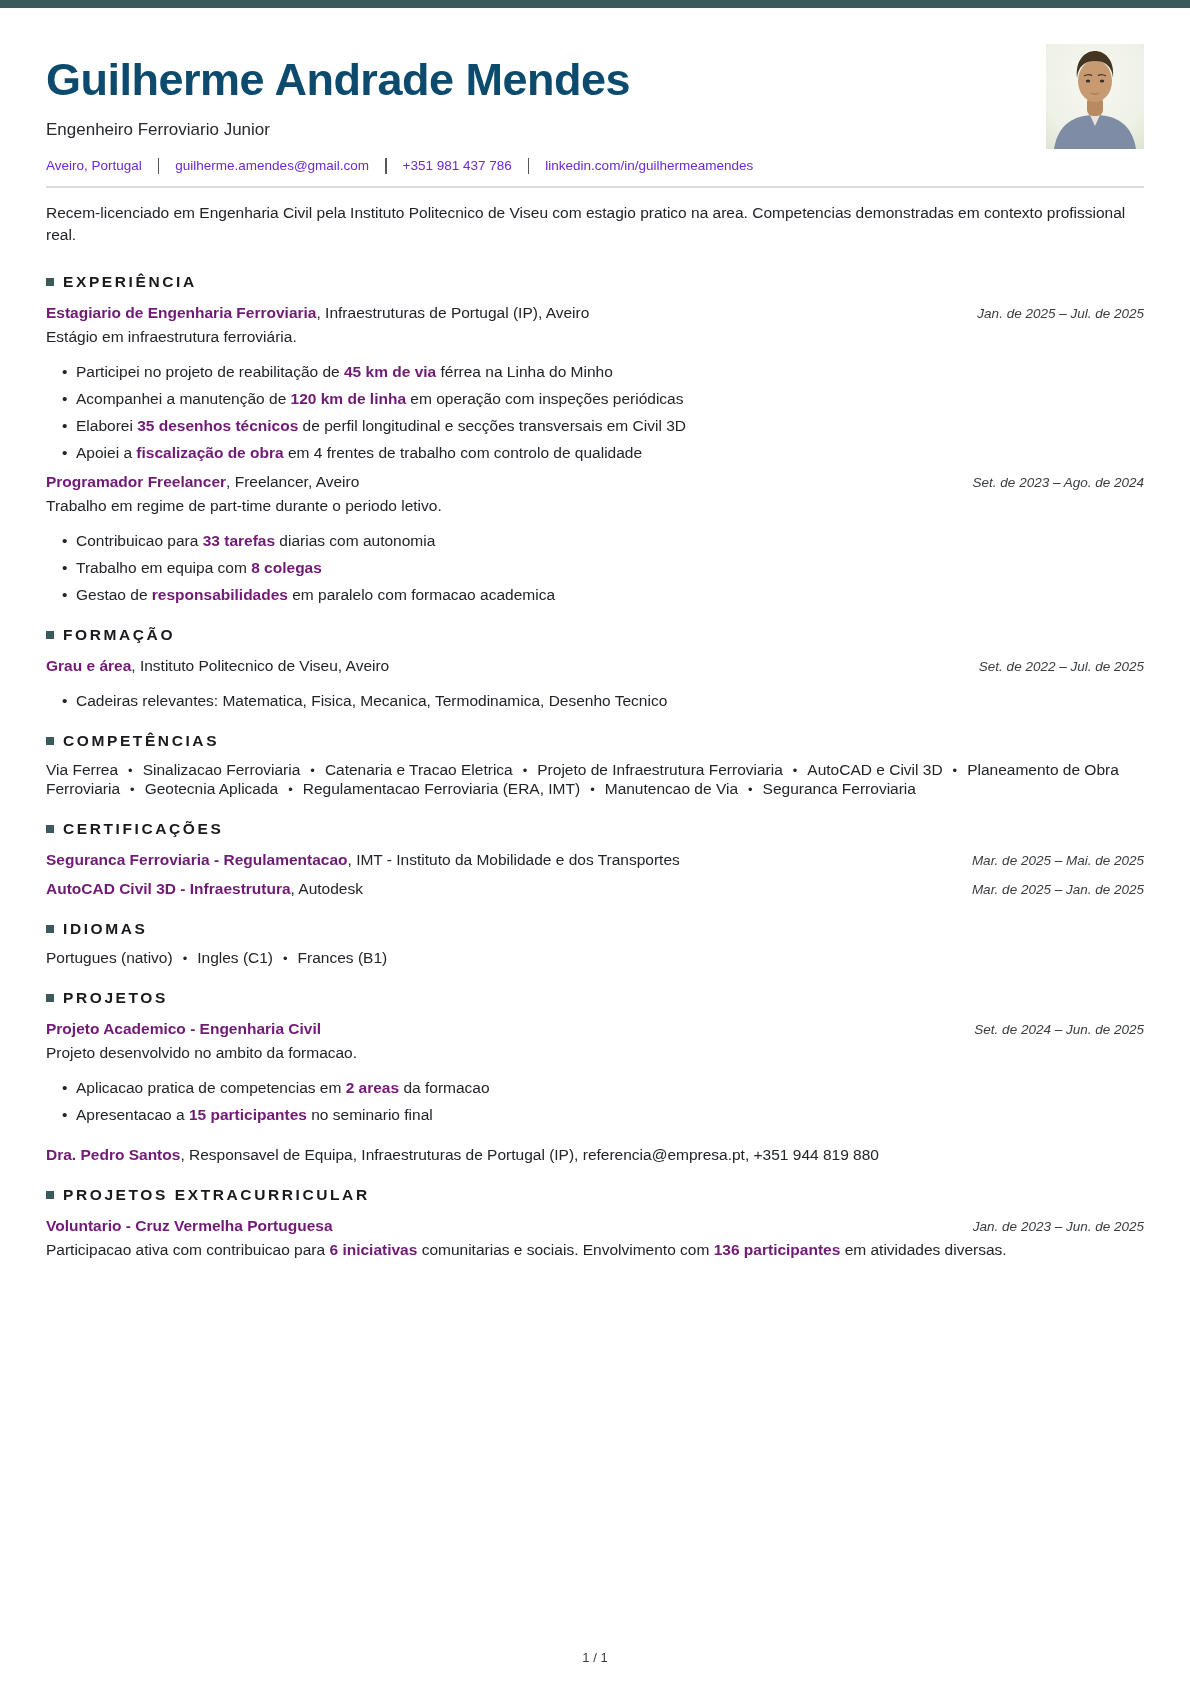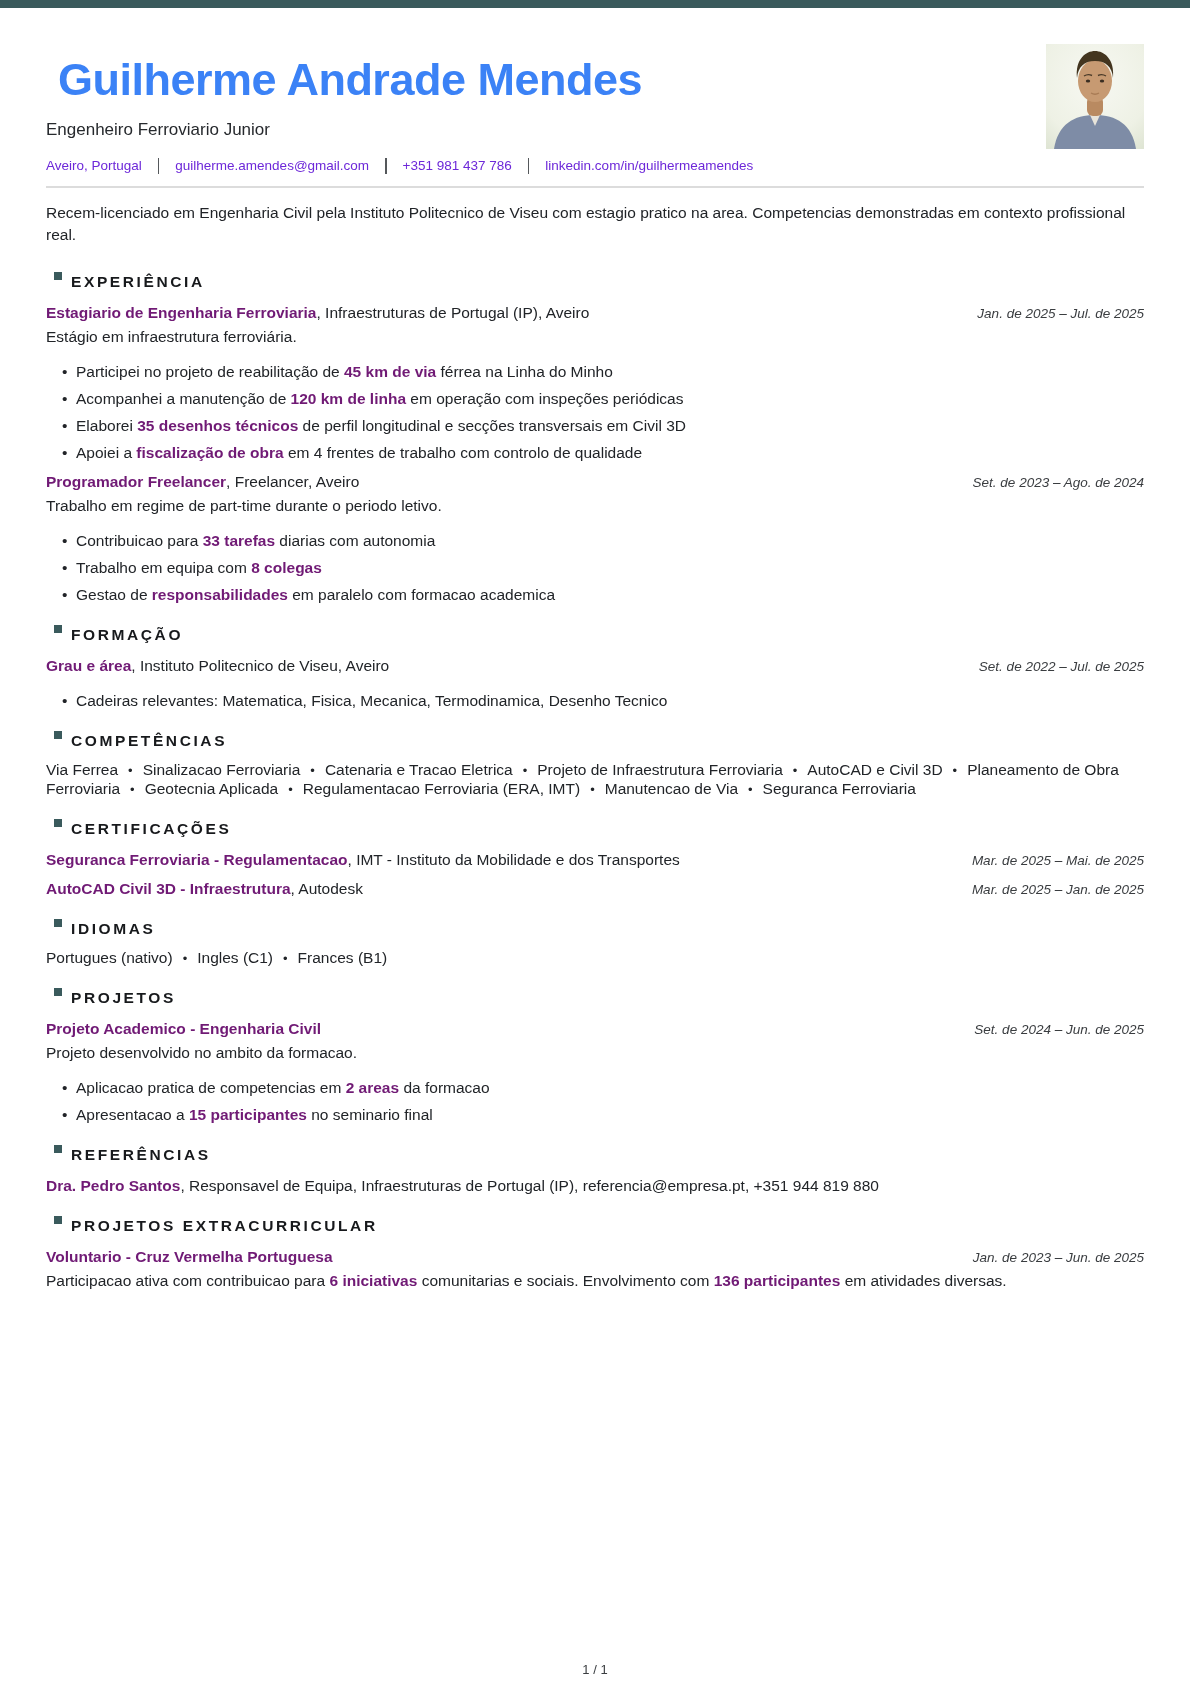--- a/index.html
+++ b/index.html
@@ -4,33 +4,33 @@
 <style>
   * { box-sizing: border-box; }
   html,body { margin:0; padding:0; }
   body {
     width:1190px; height:1683px; position:relative; background:#ffffff;
     font-family:"Liberation Sans", sans-serif; color:#212428; overflow:hidden;
   }
   .topbar { height:8px; width:100%; background:var(--accent,#3a5a5c); }
   .inner { padding:0 46px; }
   .name {
-    margin:48px 12px 0; font-size:45px; line-height:47px; font-weight:700;
-    color:#3b82f6; letter-spacing:-0.5px;
+    margin:48px 0 0; font-size:45px; line-height:47px; font-weight:700;
+    color:#0c4a6e; letter-spacing:-0.5px;
   }
   .job-title { margin:16px 0 0; font-size:17px; line-height:22px; color:#26292d; }
   .contact-row { margin-top:16px; display:flex; align-items:center; font-size:13.5px; line-height:17px; color:#6d28d9; }
   .contact-sep { display:inline-block; width:1.5px; height:16px; background:#55585b; margin:0 16px; }
   hr.rule { border:0; border-top:2px solid #dcdcdc; margin:12px 0 0; }
   .summary { margin:14px 0 0; font-size:15.5px; line-height:22px; color:#212428; }
 
   .sec { margin-top:20px; }
   .sec:first-of-type { margin-top:26px; }
   .sec-h {
-    margin:8px; display:flex; align-items:flex-start; font-size:15.5px; line-height:20px;
+    margin:0; display:flex; align-items:center; font-size:15.5px; line-height:20px;
     font-weight:700; letter-spacing:2.6px; color:#17191c;
   }
   .sq { width:8px; height:8px; background:var(--accent,#3a5a5c); margin-right:9px; flex:0 0 auto; }
 
   .entry { margin-top:11px; }
   .entry + .entry { margin-top:9px; }
   .entry-row { display:flex; justify-content:space-between; align-items:baseline; }
   .entry-title { margin:0; font-size:15.5px; line-height:20px; }
   .entry-sub { margin:4px 0 0; font-size:15.5px; line-height:20px; }
   .b { font-weight:700; color:#701a75; }
@@ -39,21 +39,21 @@
   ul.bullets { margin:15px 0 0; padding:0 0 0 30px; list-style:none; }
   ul.bullets li { position:relative; font-size:15.5px; line-height:20px; margin-bottom:7px; }
   ul.bullets li::before { content:'\2022'; position:absolute; left:-14px; color:#212428; }
 
   .inline-list { margin:10px 0 0; font-size:15.5px; line-height:18px; color:#212428; }
   .dot { margin:0 10px; font-size:13px; color:#212428; }
 
   .photo { position:absolute; top:44px; right:46px; width:98px; height:105px; }
   .photo svg { display:block; width:100%; height:100%; }
 
-  .footer { position:absolute; bottom:6px; left:0; width:100%; text-align:center; font-size:13px; color:#3a3d40; }
+  .footer { position:absolute; bottom:18px; left:0; width:100%; text-align:center; font-size:13px; color:#3a3d40; }
 </style>
 </head>
 <body>
 
 <div class="topbar"></div>
 
 <div class="photo">
   <svg viewBox="0 0 98 105" xmlns="http://www.w3.org/2000/svg">
     <defs>
       <radialGradient id="bgc" cx="50%" cy="35%" r="80%">
@@ -180,24 +180,20 @@
             <span class="date">Set. de 2024 – Jun. de 2025</span>
           </div>
           <p class="entry-sub"><span>Projeto desenvolvido no ambito da formacao.</span></p>
           <ul class="bullets">
             <li><span>Aplicacao pratica de competencias em </span><span class="b">2 areas</span><span> da formacao</span></li>
             <li><span>Apresentacao a </span><span class="b">15 participantes</span><span> no seminario final</span></li>
           </ul>
         </div>
       </section>
       <section class="sec">
-        <h2 class="sec-h">
-          <span class="sq"></span>
-          <span>REFERÊNCIAS</span>
-        </h2>
         <div class="entry">
           <div class="entry-row">
             <p class="entry-title"><span class="b">Dra. Pedro Santos</span><span>, Responsavel de Equipa, Infraestruturas de Portugal (IP), referencia@empresa.pt, +351 944 819 880</span></p>
           </div>
         </div>
       </section>
       <section class="sec">
         <h2 class="sec-h">
           <span class="sq"></span>
           <span>PROJETOS EXTRACURRICULAR</span>

